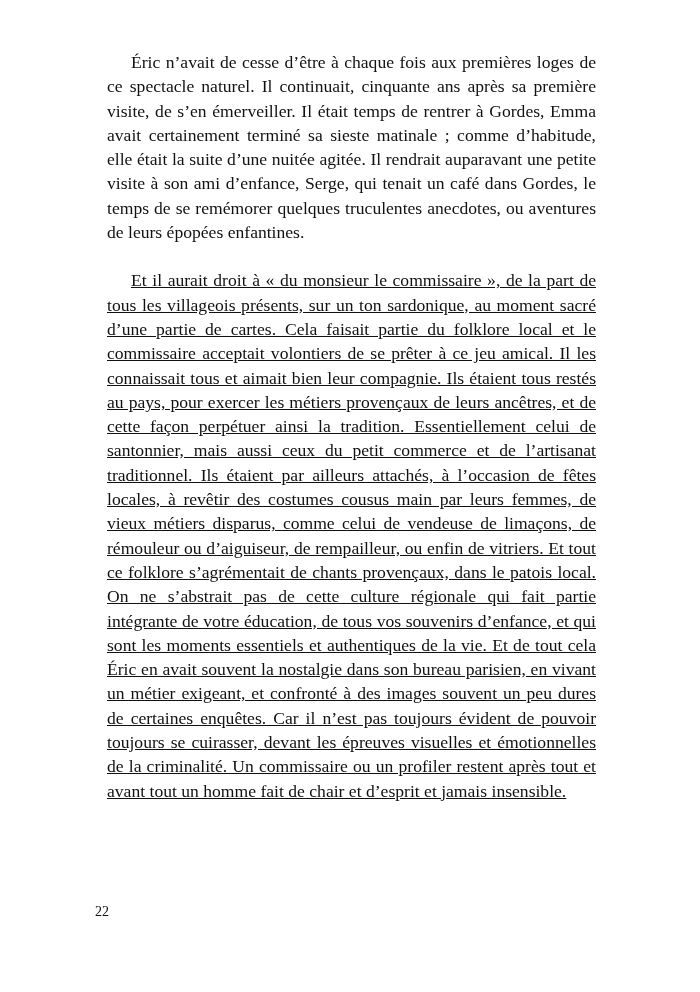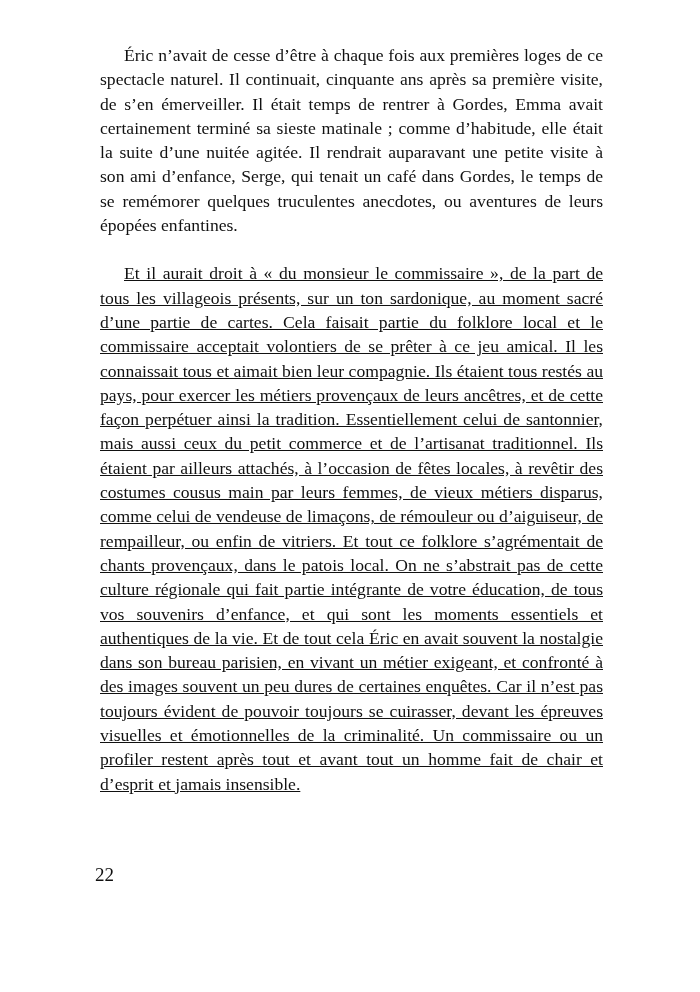--- a/index.html
+++ b/index.html
@@ -15,36 +15,36 @@
       font-family: "Liberation Serif", "DejaVu Serif", serif;
       color: #111111;
     }
     .page {
       position: absolute;
       left: 95px;
       top: 38px;
       width: 513px;
     }
     .para {
-      margin: 5px;
+      margin: 12px;
       font-size: 17.6px;
       line-height: 24.3px;
       text-align: justify;
       text-indent: 24px;
       hyphens: none;
     }
     .para + .para {
       margin-top: 24px;
       text-decoration: underline;
     }
     .page-number {
       position: absolute;
       left: 95px;
-      top: 863px;
-      font-size: 19px;
+      top: 900px;
+      font-size: 14px;
       line-height: 24px;
       text-align: center;
     }
   </style>
 </head>
 <body>
 
 <div class="page">
   <p class="para">Éric n’avait de cesse d’être à chaque fois aux premières loges de ce spectacle naturel. Il continuait, cinquante ans après sa première visite, de s’en émerveiller. Il était temps de rentrer à Gordes, Emma avait certainement terminé sa sieste matinale ; comme d’habitude, elle était la suite d’une nuitée agitée. Il rendrait auparavant une petite visite à son ami d’enfance, Serge, qui tenait un café dans Gordes, le temps de se remémorer quelques truculentes anecdotes, ou aventures de leurs épopées enfantines.</p>
   <p class="para">Et il aurait droit à « du monsieur le commissaire », de la part de tous les villageois présents, sur un ton sardonique, au moment sacré d’une partie de cartes. Cela faisait partie du folklore local et le commissaire acceptait volontiers de se prêter à ce jeu amical. Il les connaissait tous et aimait bien leur compagnie. Ils étaient tous restés au pays, pour exercer les métiers provençaux de leurs ancêtres, et de cette façon perpétuer ainsi la tradition. Essentiellement celui de santonnier, mais aussi ceux du petit commerce et de l’artisanat traditionnel. Ils étaient par ailleurs attachés, à l’occasion de fêtes locales, à revêtir des costumes cousus main par leurs femmes, de vieux métiers disparus, comme celui de vendeuse de limaçons, de rémouleur ou d’aiguiseur, de rempailleur, ou enfin de vitriers. Et tout ce folklore s’agrémentait de chants provençaux, dans le patois local. On ne s’abstrait pas de cette culture régionale qui fait partie intégrante de votre éducation, de tous vos souvenirs d’enfance, et qui sont les moments essentiels et authentiques de la vie. Et de tout cela Éric en avait souvent la nostalgie dans son bureau parisien, en vivant un métier exigeant, et confronté à des images souvent un peu dures de certaines enquêtes. Car il n’est pas toujours évident de pouvoir toujours se cuirasser, devant les épreuves visuelles et émotionnelles de la criminalité. Un commissaire ou un profiler restent après tout et avant tout un homme fait de chair et d’esprit et jamais insensible.</p>

